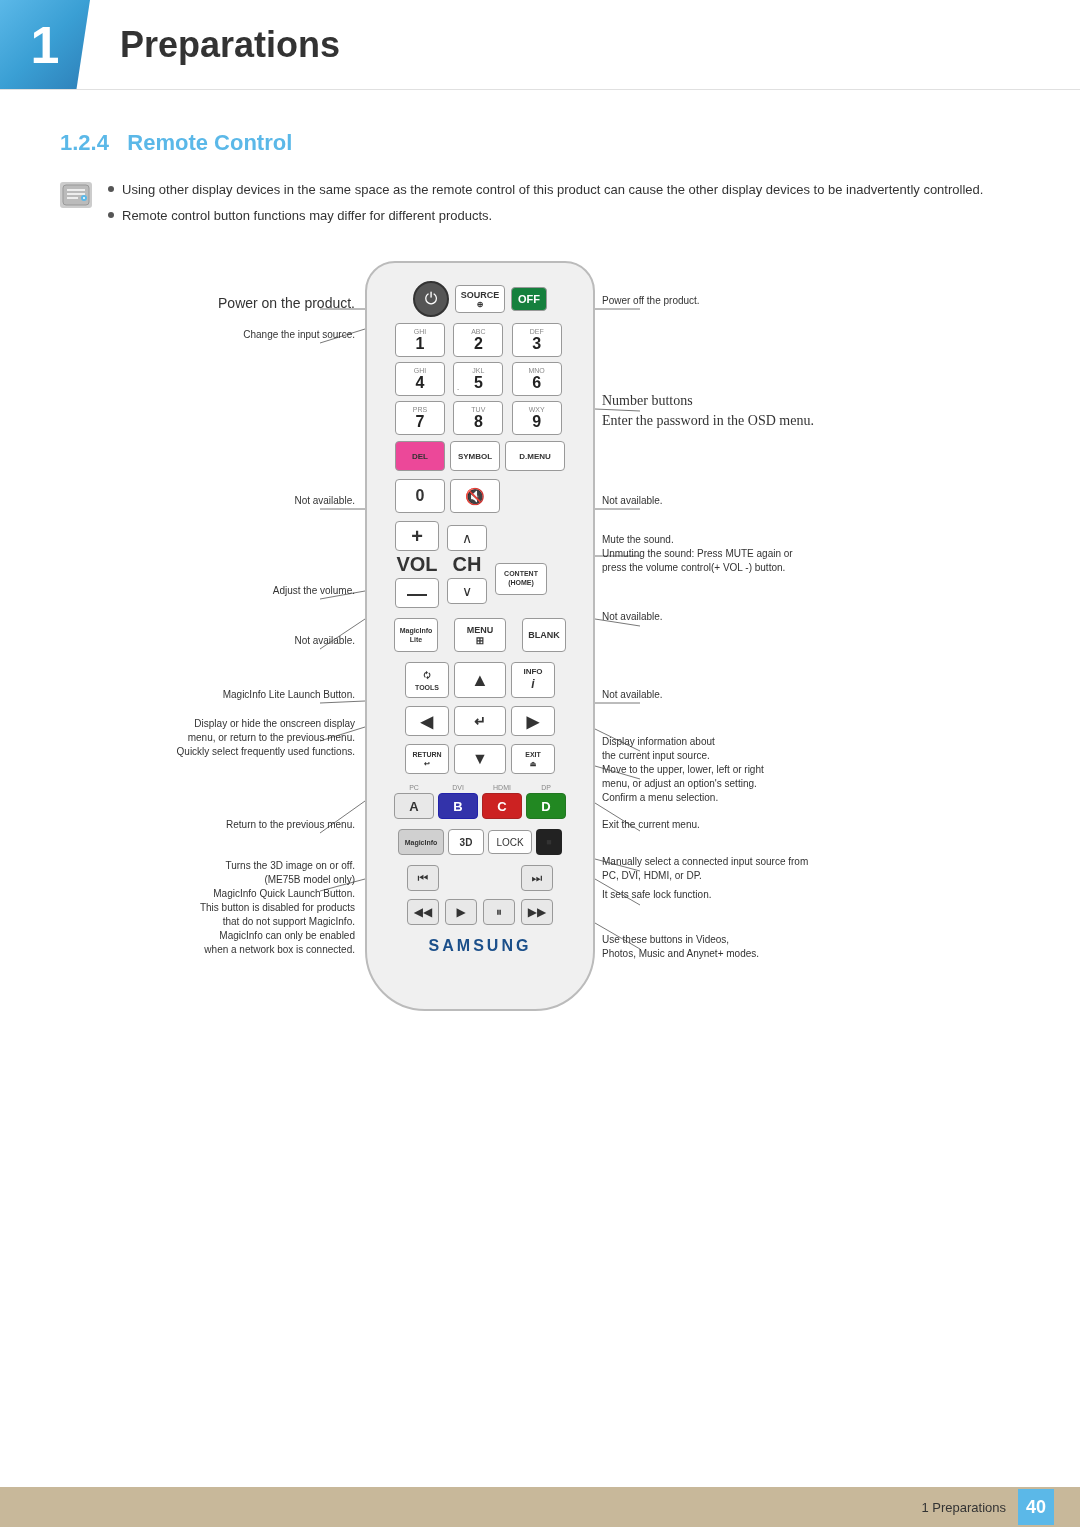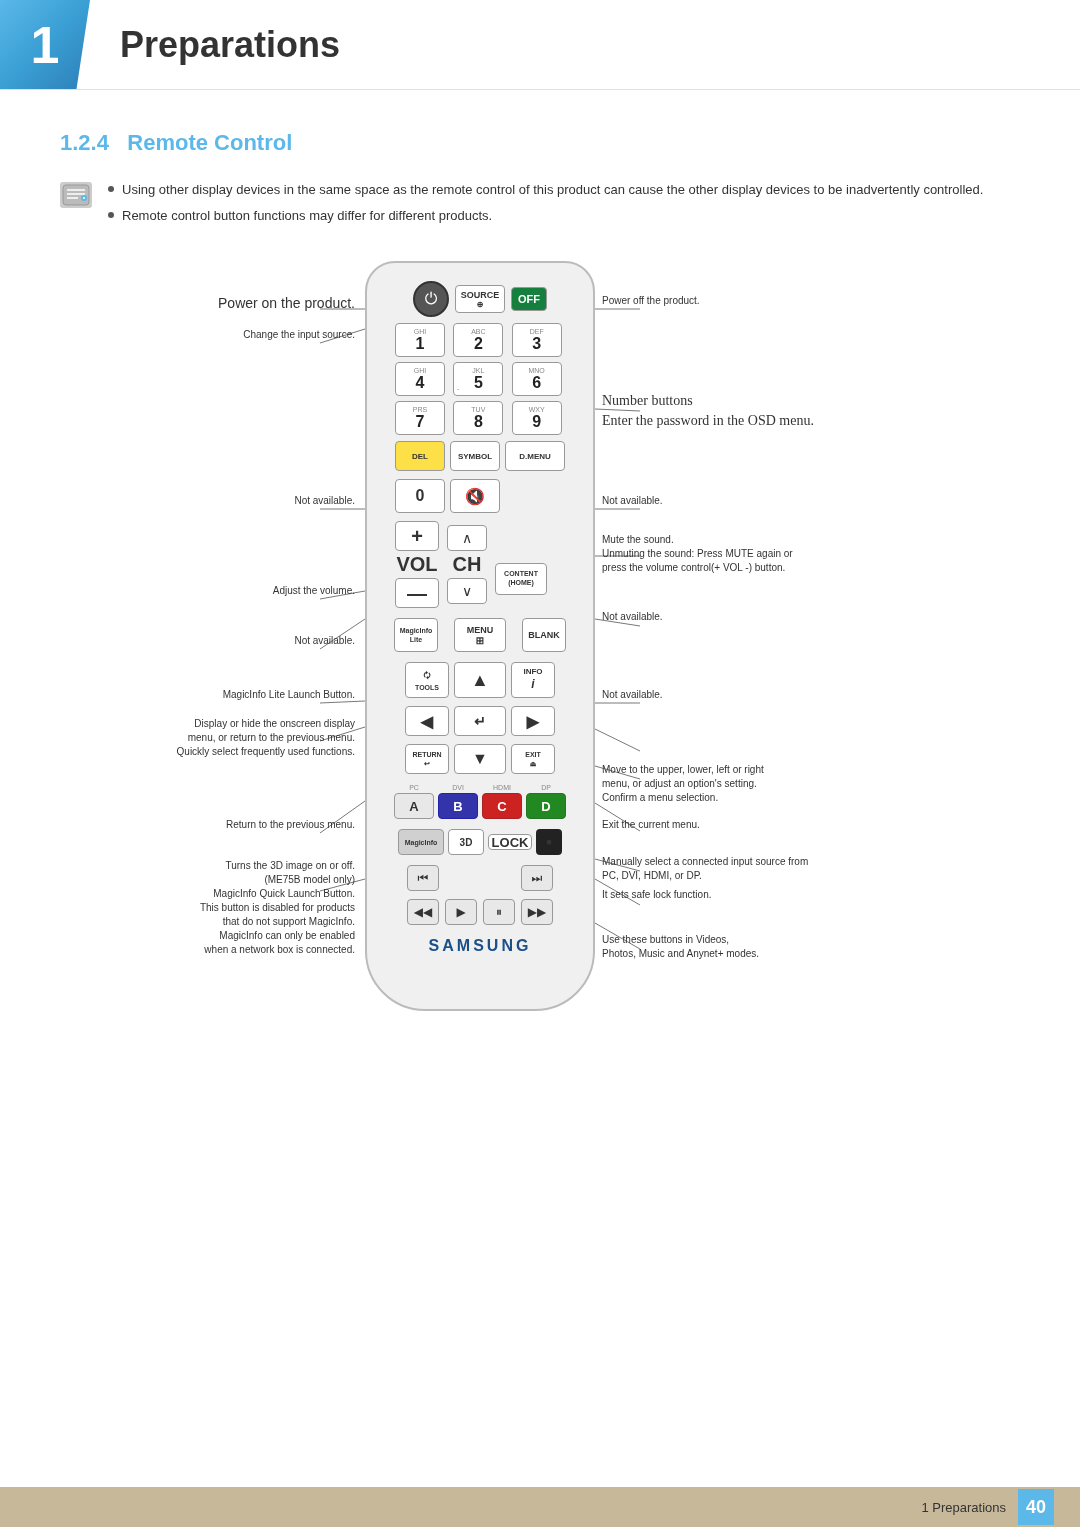--- a/index.html
+++ b/index.html
@@ -197,21 +197,21 @@
 
     .special-row {
       display: flex;
       gap: 5px;
       width: 170px;
       justify-content: center;
     }
     .btn-dash {
       width: 50px;
       height: 30px;
-      background: #fde047;
+      background: #ec4899;
       border: 1.5px solid #999;
       border-radius: 4px;
       display: flex;
       align-items: center;
       justify-content: center;
       font-size: 18px;
       font-weight: bold;
     }
     .btn-symbol {
       width: 50px;
@@ -424,20 +424,21 @@
       <div style="position:absolute; left:0; top:466px; font-size:10px; color:#333; text-align:right; width:205px; line-height:1.4;">Display or hide the onscreen display<br>menu, or return to the previous menu.<br>Quickly select frequently used functions.</div>
       <div style="position:absolute; left:0; top:568px; font-size:10px; color:#333; text-align:right; width:205px;">Return to the previous menu.</div>
       <div style="position:absolute; left:0; top:608px; font-size:10px; color:#333; text-align:right; width:205px; line-height:1.4;">Turns the 3D image on or off.<br>(ME75B model only)<br>MagicInfo Quick Launch Button.<br>This button is disabled for products<br>that do not support MagicInfo.<br>MagicInfo can only be enabled<br>when a network box is connected.</div>
 
       <div style="position:absolute; left:452px; top:44px; font-size:10px; color:#333; width:330px;">Power off the product.</div>
       <div style="position:absolute; left:452px; top:140px; font-size:14px; color:#333; width:330px; line-height:1.4;font-family:Liberation Serif, serif;">Number buttons<br>Enter the password in the OSD menu.</div>
       <div style="position:absolute; left:452px; top:244px; font-size:10px; color:#333; width:330px;">Not available.</div>
       <div style="position:absolute; left:452px; top:282px; font-size:10px; color:#333; width:330px; line-height:1.4;">Mute the sound.<br>Unmuting the sound: Press MUTE again or<br>press the volume control(+ VOL -) button.</div>
       <div style="position:absolute; left:452px; top:360px; font-size:10px; color:#333; width:330px;">Not available.</div>
       <div style="position:absolute; left:452px; top:438px; font-size:10px; color:#333; width:330px;">Not available.</div>
+      <div style="position:absolute; left:452px; top:484px; font-size:10px; color:#333; width:330px; line-height:1.4;">Display information about<br>the current input source.</div>
       <div style="position:absolute; left:452px; top:512px; font-size:10px; color:#333; width:330px; line-height:1.4;">Move to the upper, lower, left or right<br>menu, or adjust an option's setting.<br>Confirm a menu selection.</div>
       <div style="position:absolute; left:452px; top:568px; font-size:10px; color:#333; width:330px;">Exit the current menu.</div>
       <div style="position:absolute; left:452px; top:604px; font-size:10px; color:#333; width:330px; line-height:1.4;">Manually select a connected input source from<br>PC, DVI, HDMI, or DP.</div>
       <div style="position:absolute; left:452px; top:638px; font-size:10px; color:#333; width:330px;">It sets safe lock function.</div>
       <div style="position:absolute; left:452px; top:682px; font-size:10px; color:#333; width:330px; line-height:1.4;">Use these buttons in Videos,<br>Photos, Music and Anynet+ modes.</div>
 
       <div class="remote-body">
 
         <div class="remote-row">
           <div class="btn-power-on">⏻</div>
@@ -559,21 +560,21 @@
             <div class="btn btn-a" style="width:40px;height:26px;border-radius:4px;background:#e8e8e8;border:1.5px solid #999;display:flex;align-items:center;justify-content:center;font-size:13px;font-weight:bold;">A</div>
             <div class="btn btn-b" style="width:40px;height:26px;border-radius:4px;background:#3333aa;border:1.5px solid #2222aa;display:flex;align-items:center;justify-content:center;font-size:13px;font-weight:bold;color:#fff;">B</div>
             <div class="btn btn-c" style="width:40px;height:26px;border-radius:4px;background:#cc2222;border:1.5px solid #aa2222;display:flex;align-items:center;justify-content:center;font-size:13px;font-weight:bold;color:#fff;">C</div>
             <div class="btn btn-d" style="width:40px;height:26px;border-radius:4px;background:#228822;border:1.5px solid #227722;display:flex;align-items:center;justify-content:center;font-size:13px;font-weight:bold;color:#fff;">D</div>
           </div>
         </div>
 
         <div class="remote-row" style="gap:4px;margin-top:4px;">
           <div class="btn" style="width:46px;height:26px;font-size:7px;background:#d0d0d0;">MagicInfo</div>
           <div class="btn" style="width:36px;height:26px;font-size:10px;font-weight:bold;">3D</div>
-          <div class="btn" style="width:44px;height:16px;font-size:13px;font-weight:bold;">LOCK</div>
+          <div class="btn" style="width:44px;height:24px;font-size:10px;font-weight:normal;">LOCK</div>
           <div class="btn" style="width:26px;height:26px;background:#222;border:none;">■</div>
         </div>
 
         <div class="remote-row" style="gap:6px;margin-top:4px;">
           <div class="media-btn">⏮</div>
           <div style="width:32px;height:26px;"></div>
           <div style="width:32px;height:26px;"></div>
           <div class="media-btn">⏭</div>
         </div>
 

